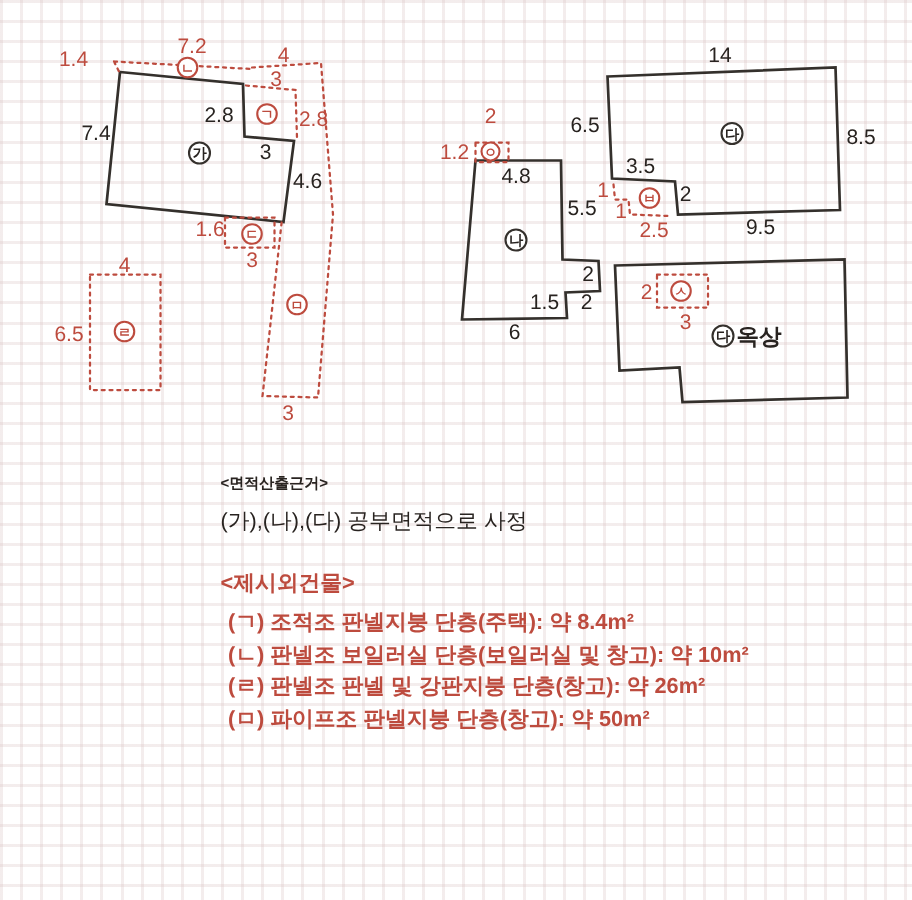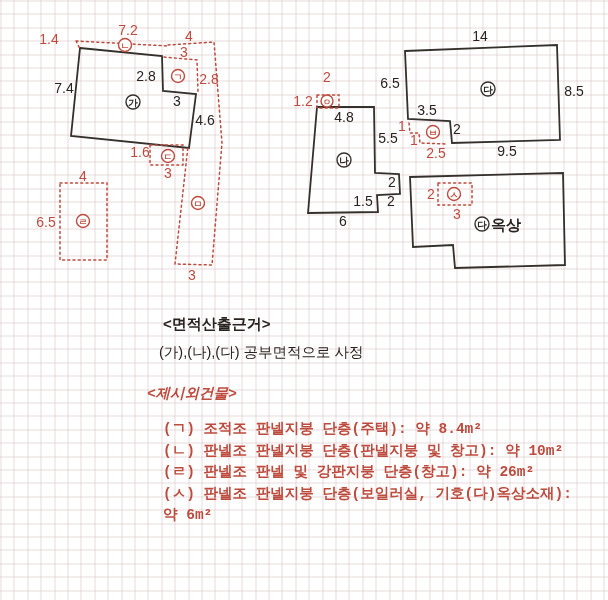--- a/index.html
+++ b/index.html
@@ -15,24 +15,24 @@
   .outline{fill:none;stroke:#34302c;stroke-width:1.8;stroke-linejoin:miter;}
   .dash{fill:none;stroke:#bd4b3e;stroke-width:1.5;stroke-dasharray:2 3.2;stroke-linecap:round;}
   .k{fill:#282320;font-size:14px;text-anchor:middle;}
   .r{fill:#bd4b3e;font-size:14px;text-anchor:middle;}
   .mkc-r{fill:#ffffff;stroke:#bd4b3e;stroke-width:1.4;}
   .mkc-k{fill:#ffffff;stroke:#34302c;stroke-width:1.4;}
   .mkt-r{fill:#bd4b3e;font-size:9px;text-anchor:middle;font-weight:bold;}
   .mkt-k{fill:#282320;font-size:9.5px;text-anchor:middle;font-weight:bold;}
   .roof-t{fill:#282320;font-size:15px;font-weight:bold;text-anchor:start;}
   .notes{position:absolute;left:147px;top:315px;color:#282320;}
-  .notes .h1{font-size:15px;font-weight:bold;margin:0 0 9px 16px;}
-  .notes .p1{font-size:14.5px;margin:0 0 22px 0;padding-left:12px;}
-  .notes .h2{font-size:14.5px;font-weight:bold;color:#bd4b3e;margin:0 0 7px 0;font-style:italic;}
-  .notes ul{list-style:none;margin:16px;padding:0;font-family:Liberation Mono, monospace;}
+  .notes .h1{font-size:10px;font-weight:bold;margin:0 0 9px 0;}
+  .notes .p1{font-size:14.5px;margin:0 0 22px 0;}
+  .notes .h2{font-size:14.5px;font-weight:bold;color:#bd4b3e;margin:0 0 7px 0;}
+  .notes ul{list-style:none;margin:5px;padding:0;}
   .notes li{font-size:14.5px;line-height:21.6px;color:#bd4b3e;font-weight:bold;}
 </style>
 </head>
 <body>
 
 <div class="canvas">
 
   <svg width="608" height="300" viewBox="0 0 608 300">
 
     <g>
@@ -153,19 +153,19 @@
       </g>
     </g>
   </svg>
 
   <div class="notes">
     <p class="h1">&lt;면적산출근거&gt;</p>
     <p class="p1">(가),(나),(다) 공부면적으로 사정</p>
     <p class="h2">&lt;제시외건물&gt;</p>
     <ul>
       <li>(ㄱ) 조적조 판넬지붕 단층(주택): 약 8.4m²</li>
-      <li>(ㄴ) 판넬조 판넬지붕 단층(판넬지붕 및 창고): 약 10m²</li>
+      <li>(ㄴ) 판넬조 보일러실 단층(보일러실 및 창고): 약 10m²</li>
       <li>(ㄹ) 판넬조 판넬 및 강판지붕 단층(창고): 약 26m²</li>
-      <li>(ㅅ) 판넬조 판넬지붕 단층(보일러실, 기호(다)옥상소재): 약 6m²</li>
+      <li>(ㅁ) 파이프조 판넬지붕 단층(창고): 약 50m²</li>
     </ul>
   </div>
 
 </div>
 
 </body></html>

